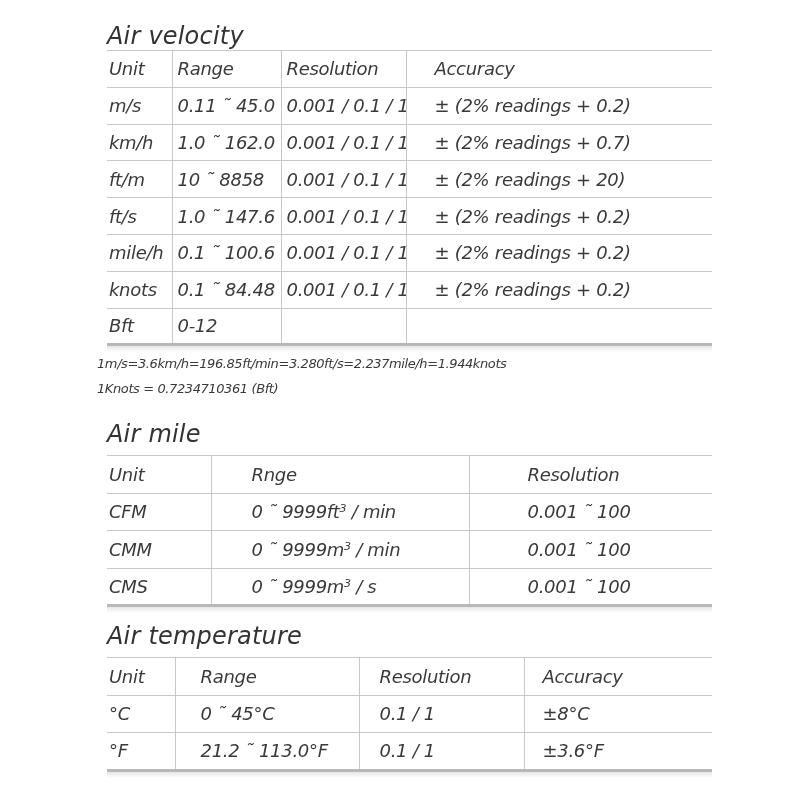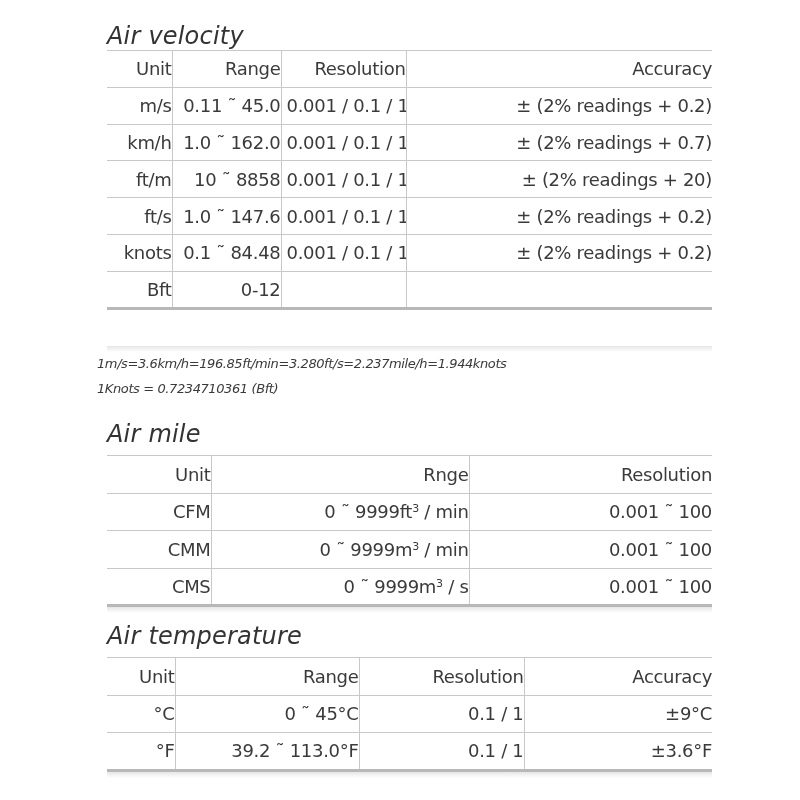--- a/index.html
+++ b/index.html
@@ -9,21 +9,21 @@
       color: #3a3a3a;
     }
     .title {
       position: absolute; left: 107px;
       font-size: 24px; font-style: italic; color: #333;
       letter-spacing: 0.2px;
     }
     table.spec {
       position: absolute; left: 107px; width: 605px;
       border-collapse: collapse; table-layout: fixed;
-      font-size: 18px; color: #3a3a3a; text-align: right;
+      font-style: italic; font-size: 18px; color: #3a3a3a;
     }
     table.spec td {
       border-top: 1px solid #c8c8c8;
       border-left: 1px solid #c8c8c8;
       padding: 0 0 0 5px;
       white-space: nowrap; overflow: hidden;
       vertical-align: middle;
       letter-spacing: -0.3px;
     }
     table.spec td:first-child { border-left: none; padding-left: 2px; }
@@ -90,20 +90,26 @@
     <td>0.001 / 0.1 / 1</td>
     <td class="acc">± (2% readings + 20)</td>
   </tr>
   <tr>
     <td>ft/s</td>
     <td>1.0 ˜ 147.6</td>
     <td>0.001 / 0.1 / 1</td>
     <td class="acc">± (2% readings + 0.2)</td>
   </tr>
   <tr>
+    <td>mile/h</td>
+    <td>0.1 ˜ 100.6</td>
+    <td>0.001 / 0.1 / 1</td>
+    <td class="acc">± (2% readings + 0.2)</td>
+  </tr>
+  <tr>
     <td>knots</td>
     <td>0.1 ˜ 84.48</td>
     <td>0.001 / 0.1 / 1</td>
     <td class="acc">± (2% readings + 0.2)</td>
   </tr>
   <tr>
     <td>Bft</td>
     <td>0-12</td>
     <td></td>
     <td class="acc"></td>
@@ -161,23 +167,23 @@
       <tr>
     <td>Unit</td>
     <td class="c2">Range</td>
     <td class="c3">Resolution</td>
     <td class="c4">Accuracy</td>
   </tr>
   <tr>
     <td>°C</td>
     <td class="c2">0 ˜ 45°C</td>
     <td class="c3">0.1 / 1</td>
-    <td class="c4">±9°C</td>
+    <td class="c4">±8°C</td>
   </tr>
   <tr>
     <td>°F</td>
-    <td class="c2">39.2 ˜ 113.0°F</td>
+    <td class="c2">21.2 ˜ 113.0°F</td>
     <td class="c3">0.1 / 1</td>
     <td class="c4">±3.6°F</td>
   </tr>
 </tbody>
   </table>
 <div class="shadow-line" style="top:772px;"></div>
 
 </body></html>

